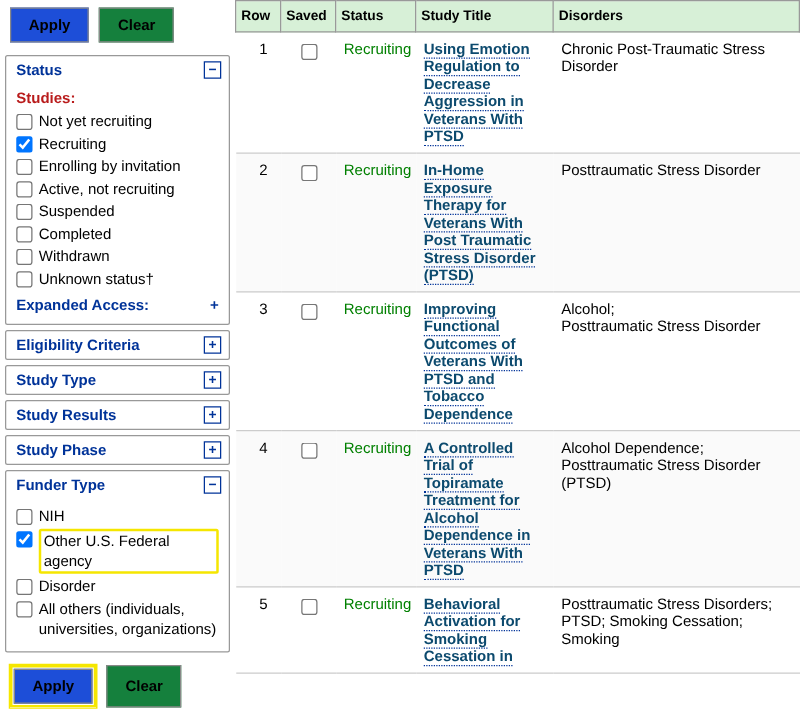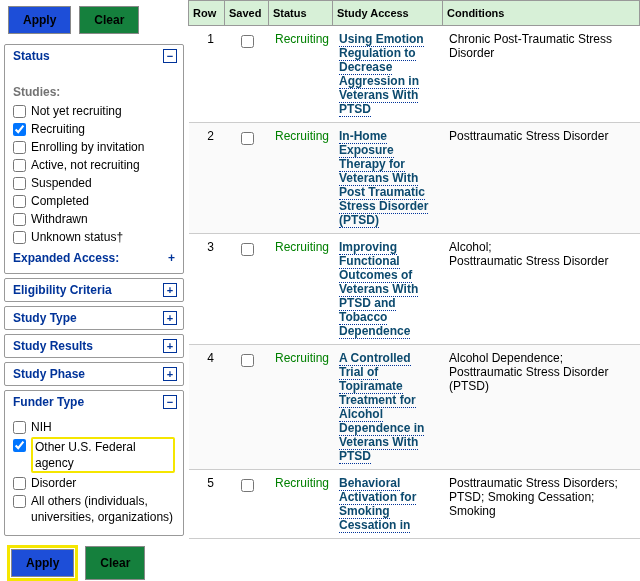--- a/index.html
+++ b/index.html
@@ -70,23 +70,23 @@
     justify-content: center;
     font-size: 11px;
     line-height: 1;
     color: #003399;
     background: #fff;
   }
   .panel-body {
     padding: 4px 8px 8px 8px;
   }
   .subhead {
-    color: #737373;
-    font-weight: bold;
-    margin: 14px 0 4px 0;
+    color: #b91c1c;
+    font-weight: bold;
+    margin: 0 0 4px 0;
   }
   .check-row {
     display: flex;
     align-items: flex-start;
     margin: 2px 0;
     line-height: 16px;
   }
   .check-row input {
     margin: 2px 5px 0 0;
     flex: 0 0 auto;
@@ -276,22 +276,22 @@
           <col class="col-saved">
           <col class="col-status">
           <col class="col-title">
           <col class="col-cond">
       </colgroup>
       <thead>
         <tr>
           <th>Row</th>
           <th>Saved</th>
           <th>Status</th>
-          <th>Study Access</th>
-          <th>Conditions</th>
+          <th>Study Title</th>
+          <th>Disorders</th>
         </tr>
       </thead>
       <tbody id="table-body">
           <tr>
             <td>1</td>
             <td><input type="checkbox" style=""></td>
             <td class="status-text">Recruiting</td>
             <td><a href="#" class="title-link">Using Emotion Regulation to Decrease Aggression in Veterans With PTSD</a></td>
             <td style="white-space: pre-line; margin-top: 12px;">Chronic Post-Traumatic Stress Disorder</td>
           </tr>

